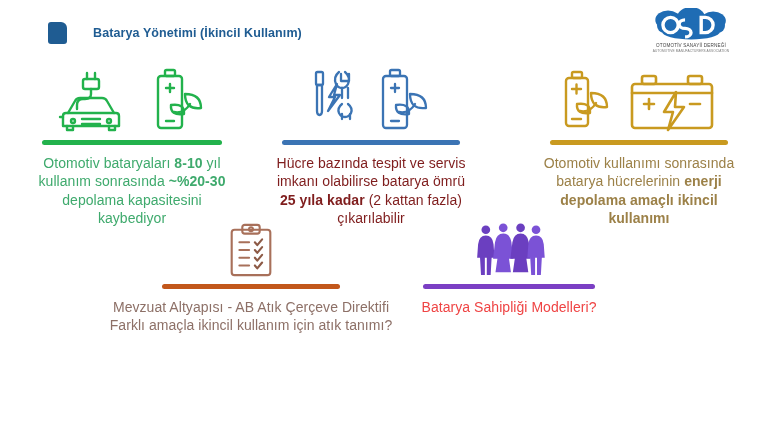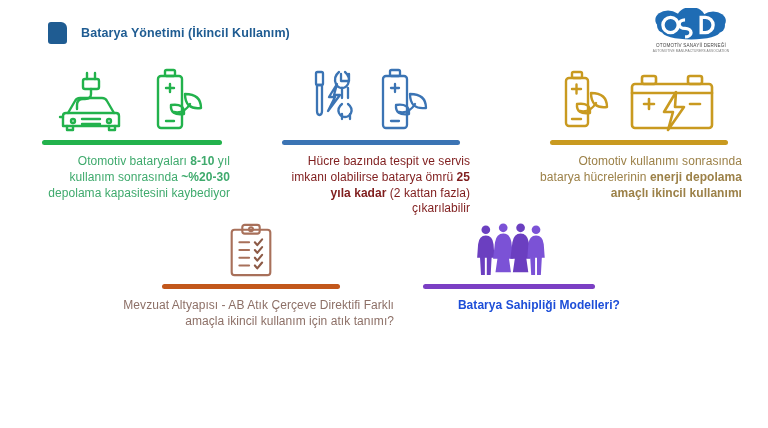--- a/index.html
+++ b/index.html
@@ -6,35 +6,35 @@
   body{
     width:768px;height:428px;
     background:#ffffff;
     font-family:"Liberation Sans", sans-serif;
     overflow:hidden;
     position:relative;
   }
   .stage{position:relative;width:768px;height:428px;}
 
   
-  .hdr{position:absolute;left:48px;top:22px;display:flex;align-items:center;gap:14px;}
+  .hdr{position:absolute;left:48px;top:22px;display:flex;align-items:center;gap:26px;}
   .hdr-sq{width:19px;height:22px;background:#1f5c92;border-radius:3px 6px 3px 3px;}
   .hdr-title{font-size:12.5px;font-weight:bold;color:#1f5c92;letter-spacing:.1px;white-space:nowrap;}
 
   
   .logo{position:absolute;right:18px;top:8px;width:118px;text-align:center;}
   .logo-mark{height:34px;display:block;margin:0 auto;}
   .logo-l1{font-size:4.6px;color:#444;letter-spacing:.18px;margin-top:1px;white-space:nowrap;}
   .logo-l2{font-size:3.2px;color:#777;letter-spacing:.1px;white-space:nowrap;margin-top:.5px;}
 
   
   .card{position:absolute;text-align:center;}
   .card .ico{display:flex;align-items:flex-end;justify-content:center;gap:8px;height:78px;}
   .bar{height:5px;border-radius:2.5px;margin:4px auto 9px auto;}
-  .txt{font-size:12px;line-height:1.32;letter-spacing:.05px;text-align:right;}
+  .txt{font-size:14px;line-height:1.32;letter-spacing:.05px;}
   .txt b{font-weight:bold;}
 
   
   #card-green {left:34px;  top:58px;  width:196px;}
   #card-blue  {left:272px; top:58px;  width:198px;}
   #card-gold  {left:536px; top:58px;  width:206px;}
   #card-brown {left:108px; top:222px; width:286px;}
   #card-purple{left:398px; top:222px; width:222px;}
 
   #card-green  .bar{width:180px;background:#22b24c;}
@@ -215,17 +215,17 @@
           <circle cx="48" cy="6" r="4.5"></circle>
           <path d="M48 12 q-7 0 -8.5 9 l-2 17 h4.5 l-2 14 h16 l-2 -14 h4.5 l-2 -17 q-1.5 -9 -8.5 -9 z"></path>
         </g>
         <g fill="#7b52d6">
           <circle cx="64" cy="8" r="4.5"></circle>
           <path d="M64 14 q-7 0 -8 9 l-1 14 h3 l1 18 h4 l0 -18 h2 l0 18 h4 l1 -18 h3 l-1 -14 q-1 -9 -8 -9 z"></path>
         </g>
       </svg>
     </div>
     <div class="bar" style="background: rgb(123, 63, 196);"></div>
-    <div class="txt" style="color: #1d4ed8; font-weight: bold;"><span>Batarya Sahipliği Modelleri?</span></div>
+    <div class="txt" style="color: #ef4444;"><span>Batarya Sahipliği Modelleri?</span></div>
   </div>
 
 
 </div>
 
 </body></html>

